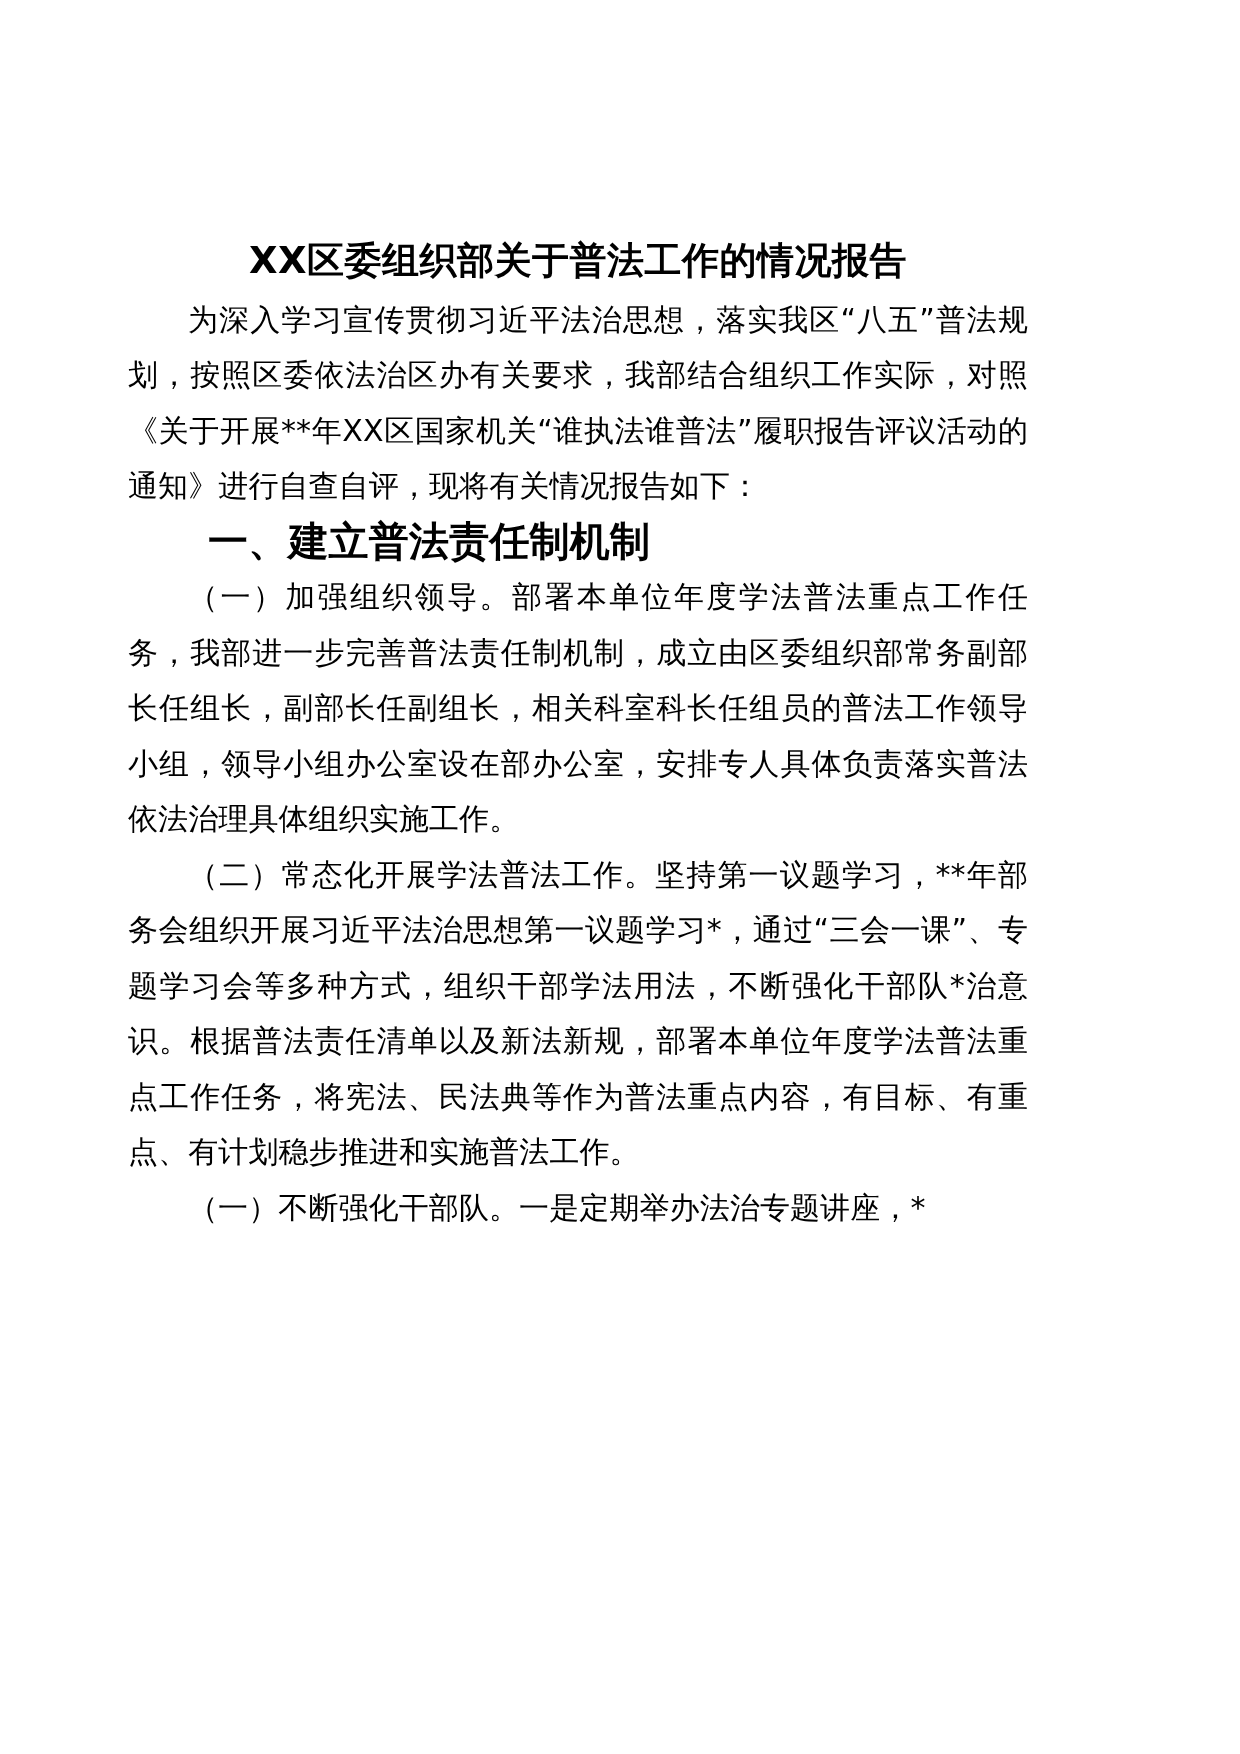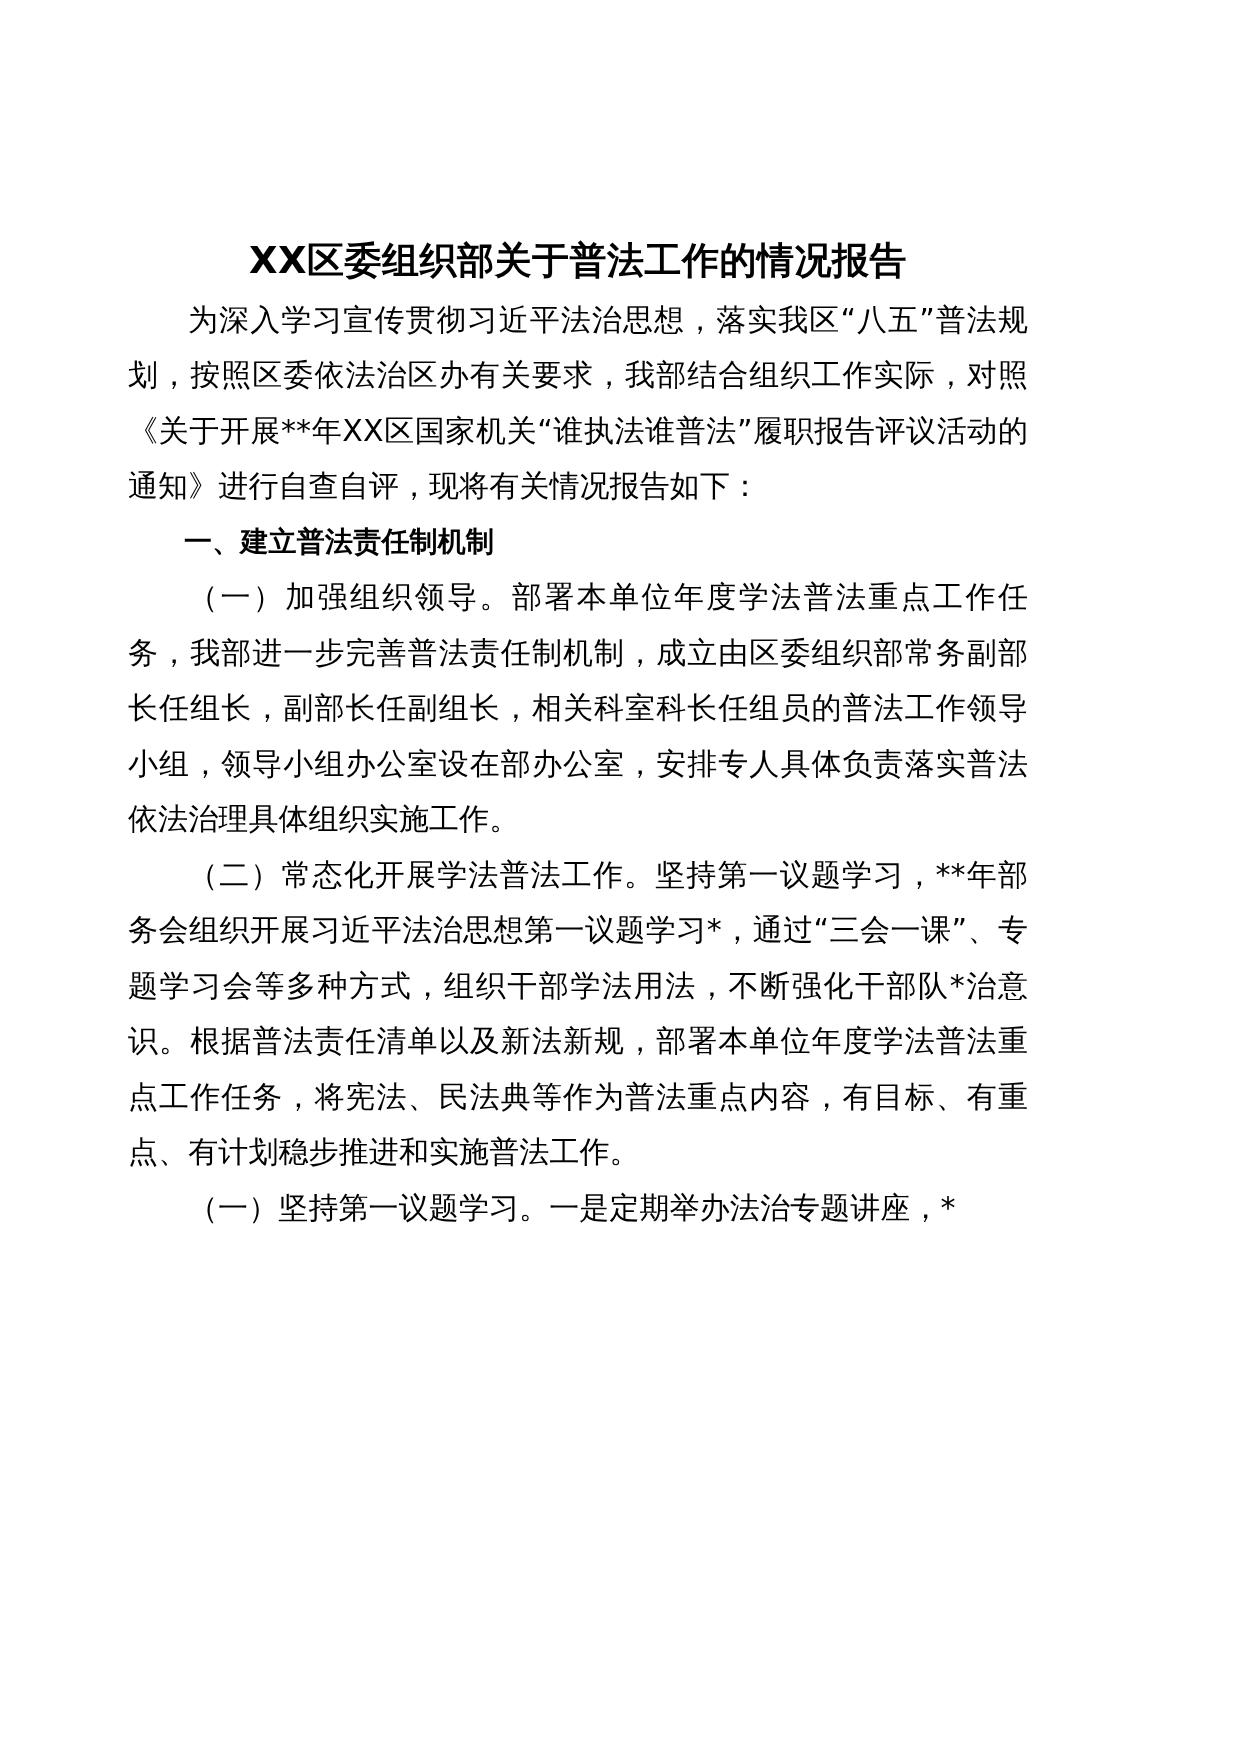--- a/index.html
+++ b/index.html
@@ -46,21 +46,21 @@
     text-justify: inter-ideograph;
     text-align-last: left;
     margin: 0;
     letter-spacing: 0.1px;
     font-weight: 400;
   }
   .para.indent {
     text-indent: 2em;
   }
   .section-heading {
-    font-size: 28px;
+    font-size: 40px;
     line-height: 55.5px;
     font-weight: bold;
     text-indent: 2em;
     margin: 0;
     letter-spacing: 0.2px;
   }
   b.inline-bold {
     font-weight: normal;
   }
 </style>
@@ -74,16 +74,16 @@
 
     <p class="para indent">为深入学习宣传贯彻习近平法治思想，落实我区“八五”普法规划，按照区委依法治区办有关要求，我部结合组织工作实际，对照《关于开展**年XX区国家机关“谁执法谁普法”履职报告评议活动的通知》进行自查自评，现将有关情况报告如下：</p>
 
     <p class="section-heading">一、建立普法责任制机制</p>
 
     <p class="para indent">（一）加强组织领导。部署本单位年度学法普法重点工作任务，我部进一步完善普法责任制机制，成立由区委组织部常务副部长任组长，副部长任副组长，相关科室科长任组员的普法工作领导小组，领导小组办公室设在部办公室，安排专人具体负责落实普法依法治理具体组织实施工作。</p>
 
     <p class="para indent">（二）常态化开展学法普法工作。坚持第一议题学习，**年部务会组织开展习近平法治思想第一议题学习*，通过“三会一课”、专题学习会等多种方式，组织干部学法用法，不断强化干部队*治意识。根据普法责任清单以及新法新规，部署本单位年度学法普法重点工作任务，将宪法、民法典等作为普法重点内容，有目标、有重点、有计划稳步推进和实施普法工作。</p>
 
 
-    <p class="para indent"><span>（一）坚持第一议题学习。</span><b class="inline-bold">一是</b><span>定期举办法治专题讲座，*</span></p>
+    <p class="para indent"><span>（一）不断强化干部队。</span><b class="inline-bold">一是</b><span>定期举办法治专题讲座，*</span></p>
 
   </div>
 </div>
 
 </body></html>

